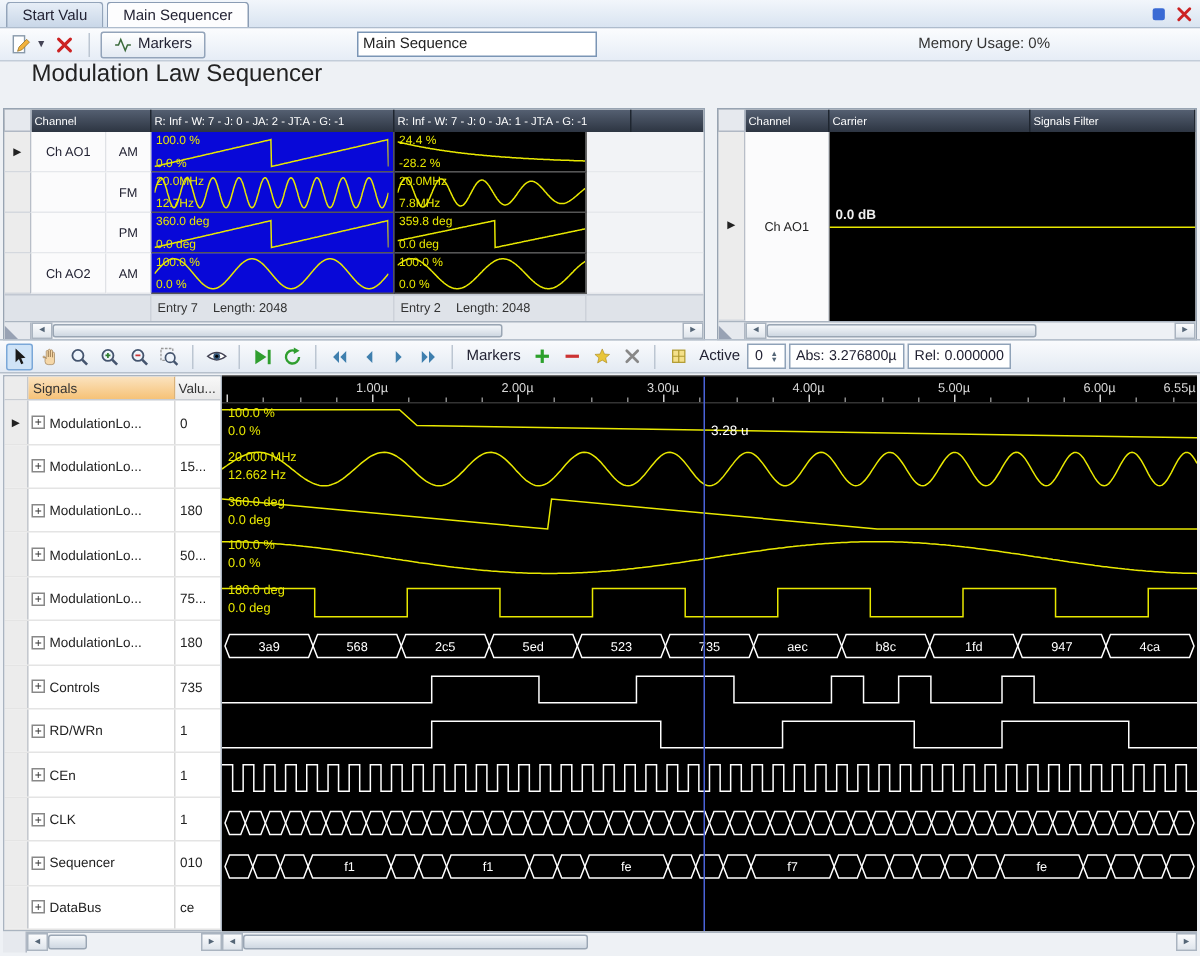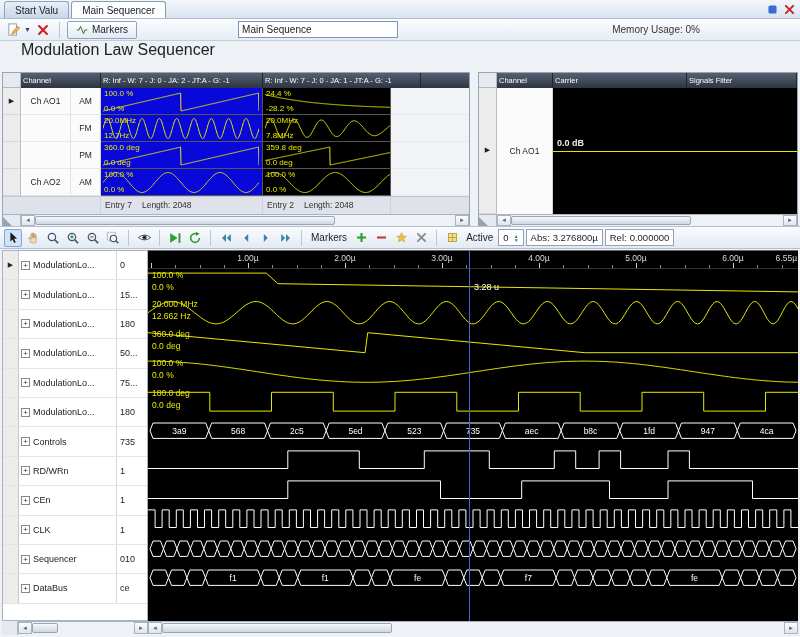--- a/index.html
+++ b/index.html
@@ -433,20 +433,25 @@
       <span>3.276800µ</span>
     </span>
     <span class="vtfield">
       <span>Rel:</span>
       <span>0.000000</span>
     </span>
   </div>
 
   <div class="viewer">
     <div class="sigpanel">
+      <div class="sighead">
+        <div class="sigind"></div>
+        <div class="signameh">Signals</div>
+        <div class="sigvalh">Valu...</div>
+      </div>
       <div id="sigRows">
           <div class="sigrow">
             <div class="sigind" style="font-size: 7px;">▶</div>
             <div class="signame">
               <span class="expand">+</span>
               <span class="signtext">ModulationLo...</span>
             </div>
             <div class="sigval">0</div>
           </div>
           <div class="sigrow">

